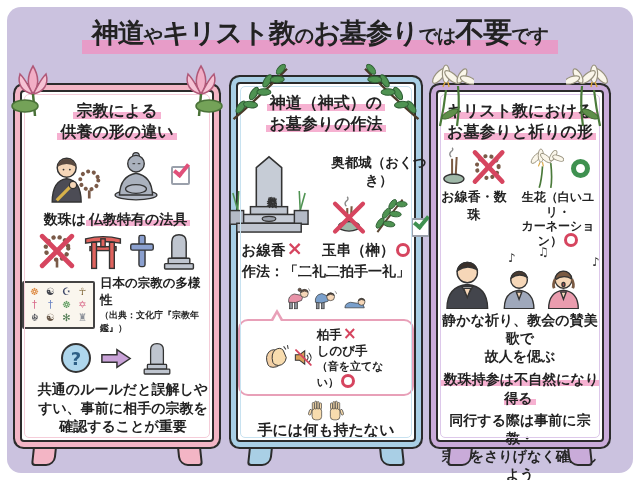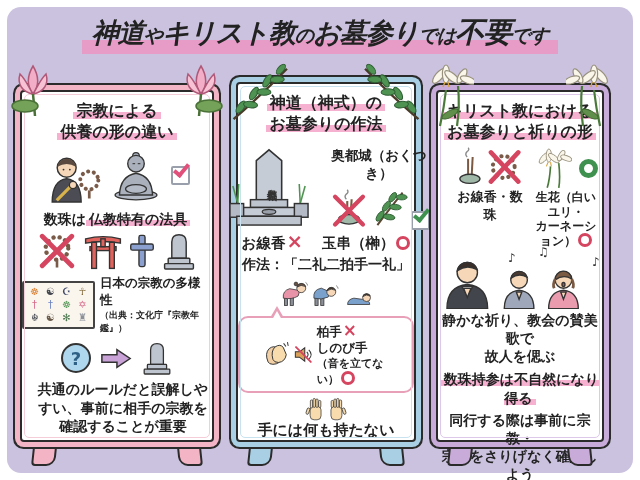--- a/index.html
+++ b/index.html
@@ -5,21 +5,21 @@
   * { margin:0; padding:0; box-sizing:border-box; }
   html,body { width:640px; height:480px; overflow:hidden; }
   body { font-family:"DejaVu Sans","Liberation Sans",sans-serif; background:#fff; color:#222; }
   .stage { position:relative; width:640px; height:480px; background:#fff; }
   .bg { position:absolute; inset:7px; background:#cbc2df; border-radius:14px; }
   svg { display:block; }
 
   
   .title-row { position:absolute; top:13px; left:0; right:0; display:flex; justify-content:center; }
   .title-inner { display:flex; align-items:baseline; padding:0 10px 3px 10px; font-weight:bold; letter-spacing:-1px;
-    background:linear-gradient(transparent 62%, #e79cc8 62%, #e79cc8 96%, transparent 96%);font-style:italic; }
+    background:linear-gradient(transparent 62%, #e79cc8 62%, #e79cc8 96%, transparent 96%); }
   .seg-big { font-size:27px; } .seg-small { font-size:19px; } .seg-xl { font-size:29px;text-align:center; }
 
   
   .panel { position:absolute; background:#fff; border:2px solid #2b2b2b; border-radius:4px;
     box-shadow:0 0 0 5px var(--c), 0 0 0 7px #2b2b2b;
     display:flex; flex-direction:column; align-items:center; text-align:center; }
   .panel::after { content:""; position:absolute; inset:2px; border:1.5px solid var(--cl); border-radius:5px; pointer-events:none; }
   #panel-left   { left:20px;  top:90px; width:194px; height:352px; --c:#f3b5c5; --cl:#f5cdd9; }
   #panel-middle { left:236px; top:82px; width:180px; height:360px; --c:#a9cfe5; --cl:#c8e2f0; }
   #panel-right  { left:436px; top:90px; width:168px; height:352px; --c:#c9abd9; --cl:#ddc8ea; }
@@ -246,21 +246,21 @@
         <ellipse cx="56" cy="14" rx="7" ry="3.2" transform="rotate(12 56 14)"></ellipse>
         <ellipse cx="62" cy="5" rx="6" ry="3" transform="rotate(-35 62 5)"></ellipse>
       </g>
     </svg>
 
     <div class="hd">
       <span class="hl">神道（神式）の</span><br>
       <span class="hl">お墓参りの作法</span>
     </div>
 
-    <div class="row" style="gap:14px; margin-top:11px; align-items:flex-start;">
+    <div class="row" style="gap:14px; margin-top:18px; align-items:flex-start;">
       <div class="shinto-grave">
         <svg width="92" height="82" viewBox="0 0 92 84">
           <g stroke="#2e5e33" stroke-width="1.6">
             <line x1="14" y1="60" x2="9" y2="42" stroke="#4f9352"></line>
               <line x1="14" y1="60" x2="15" y2="40" stroke="#4f9352"></line>
             <line x1="78" y1="60" x2="83" y2="42" stroke="#4f9352"></line>
               <line x1="78" y1="60" x2="77" y2="40" stroke="#4f9352"></line>
           </g>
           <path d="M33,16 L46,5 L59,16 V56 H33 Z" fill="#c6ccd6" stroke="#333" stroke-width="1.6"></path>
           <rect x="27" y="56" width="38" height="8" fill="#bfc5cf" stroke="#333" stroke-width="1.5"></rect>
@@ -423,21 +423,21 @@
           <rect x="37" y="25" width="26" height="6.5" rx="1"></rect>
         </g>
       <rect x="24" y="54" width="52" height="7" fill="#bfc5cf" stroke="#333" stroke-width="1.5"></rect>
       <rect x="17" y="61" width="66" height="8" fill="#c6ccd6" stroke="#333" stroke-width="1.5"></rect>
       <g stroke="#4f9352" stroke-width="1.6" fill="none">
         <path d="M10,68 q1,-6 3,-7 M13,68 q2,-5 4,-5"></path>
           <path d="M84,68 q1,-6 3,-7 M87,68 q2,-5 4,-5"></path>
       </g>
     </svg>
 
-    <div class="row" style="gap:4px; margin-top:2px; align-items:flex-start;padding-left:16px;">
+    <div class="row" style="gap:4px; margin-top:2px; align-items:flex-start;">
       <div class="icon-col">
         <svg width="72" height="42" viewBox="0 0 78 46">
           <path d="M14,12 q-3,-3 0,-6 q3,-2 1,-4" stroke="#8a8a8a" stroke-width="1.5" fill="none"></path>
           <line x1="15" y1="14" x2="15" y2="32" stroke="#7a5a42" stroke-width="2.2"></line>
           <line x1="20" y1="12" x2="19" y2="32" stroke="#7a5a42" stroke-width="2.2"></line>
           <ellipse cx="17" cy="36" rx="11" ry="5" fill="#9fb8a8" stroke="#333" stroke-width="1.5"></ellipse>
           <circle cx="54" cy="23" r="12" fill="none" stroke="#7a5a48" stroke-width="4.5" stroke-dasharray="0.1 6.6" stroke-linecap="round"></circle>
           <line x1="40" y1="7" x2="70" y2="39" stroke="#d6455f" stroke-width="5" stroke-linecap="round"></line>
           <line x1="70" y1="7" x2="40" y2="39" stroke="#d6455f" stroke-width="5" stroke-linecap="round"></line>
         </svg>

